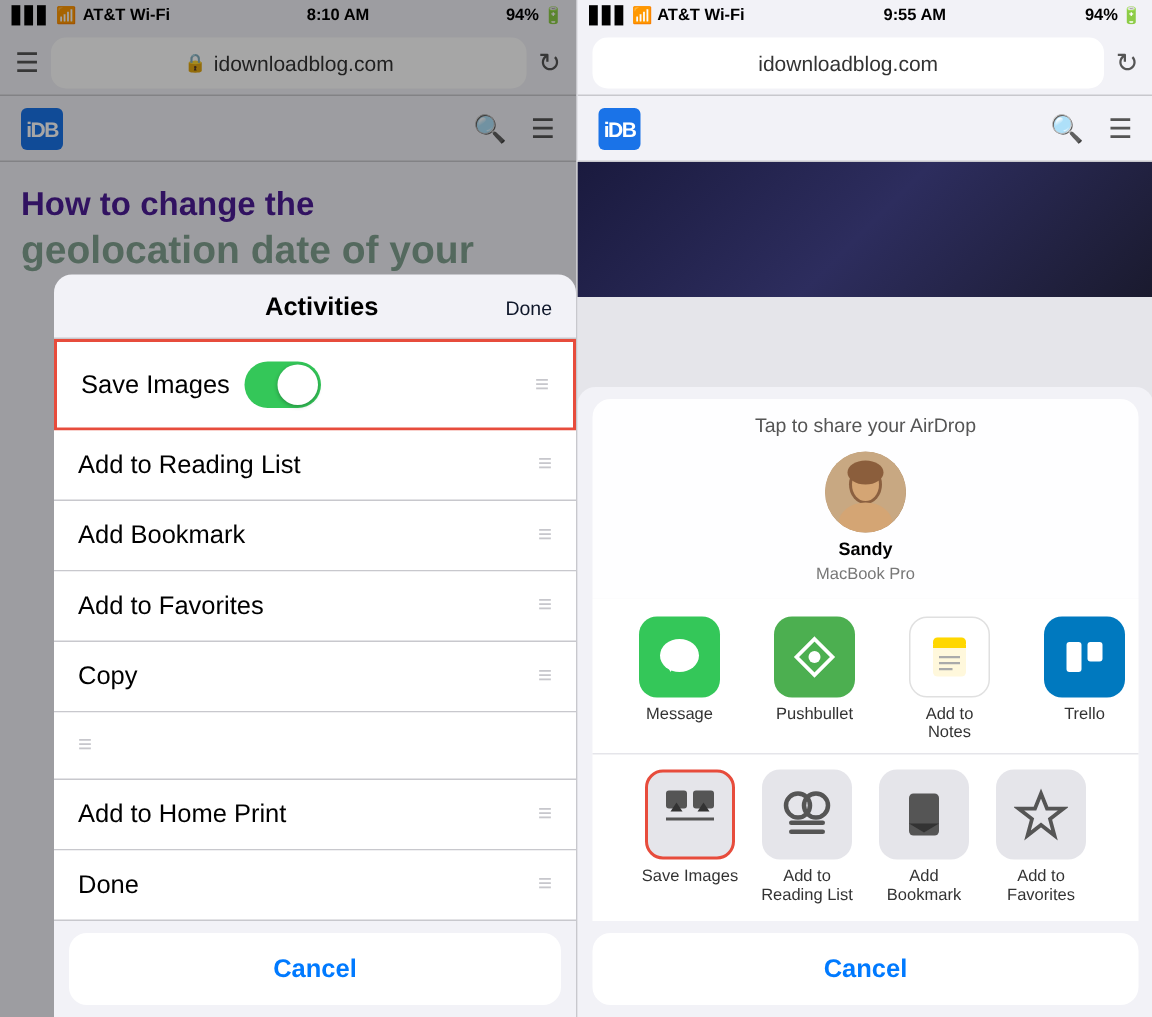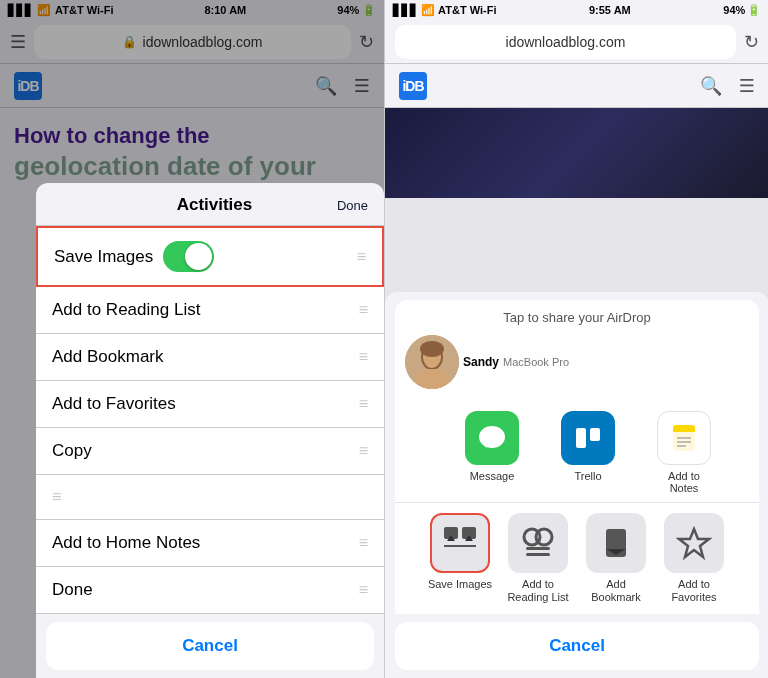--- a/index.html
+++ b/index.html
@@ -268,21 +268,21 @@
       padding: 10px;
     }
     .airdrop-text {
       text-align: center;
       font-size: 13px;
       color: #555;
       margin-bottom: 10px;
     }
     .airdrop-contact {
       display: flex;
-      flex-direction: row;
+      flex-direction: column;
       align-items: center;
       gap: 4px;
     }
     .contact-avatar {
       width: 54px; height: 54px;
       border-radius: 50%;
       background: linear-gradient(135deg, #c8a882, #a07850);
       overflow: hidden;
       display: flex; align-items: center; justify-content: center;
     }
@@ -451,21 +451,21 @@
         <span class="activity-drag">≡</span>
       </div>
       <div class="activity-row">
         <span class="activity-label">Copy</span>
         <span class="activity-drag">≡</span>
       </div>
       <div class="activity-row">
         <span class="activity-drag">≡</span>
       </div>
       <div class="activity-row">
-        <span class="activity-label">Add to Home Notes</span>
+        <span class="activity-label">Add to Home Print</span>
         <span class="activity-drag">≡</span>
       </div>
       <div class="activity-row">
         <span class="activity-label">Done</span>
         <span class="activity-drag">≡</span>
       </div>
 
       <div class="cancel-btn">Cancel</div>
     </div>
   </div>
@@ -532,44 +532,53 @@
       <div class="share-app">
         <div class="share-app-icon" style="background:#34c759;">
           <svg width="32" height="32" viewBox="0 0 32 32">
               <ellipse cx="16" cy="15" rx="13" ry="11" fill="white"></ellipse>
               <polygon points="8,22 14,19 10,26" fill="white"></polygon>
             </svg>
         </div>
         <span class="share-app-label">Message</span>
       </div>
 
-
       <div class="share-app">
-        <div class="share-app-icon" style="background:#0079bf;">
+        <div class="share-app-icon" style="background:#4caf50;">
           <svg width="32" height="32" viewBox="0 0 32 32">
-            <rect x="4" y="6" width="10" height="20" rx="2" fill="white"></rect>
-            <rect x="18" y="6" width="10" height="13" rx="2" fill="white"></rect>
-          </svg>
-        </div>
-        <span class="share-app-label">Trello</span>
+              <polygon points="16,4 28,16 16,28 4,16" fill="none" stroke="white" stroke-width="2.5"></polygon>
+              <circle cx="16" cy="16" r="4" fill="white"></circle>
+            </svg>
+        </div>
+        <span class="share-app-label">Pushbullet</span>
       </div>
 
       <div class="share-app">
         <div class="share-app-icon" style="background:#fff; border:1px solid #e0e0e0;">
           <svg width="32" height="32" viewBox="0 0 32 32">
             <rect x="5" y="3" width="22" height="26" rx="3" fill="#fff8dc"></rect>
             <rect x="5" y="3" width="22" height="7" rx="3" fill="#ffd700"></rect>
             <rect x="5" y="8" width="22" height="2" fill="#ffd700"></rect>
             <line x1="9" y1="16" x2="23" y2="16" stroke="#aaa" stroke-width="1.5"></line>
             <line x1="9" y1="20" x2="23" y2="20" stroke="#aaa" stroke-width="1.5"></line>
             <line x1="9" y1="24" x2="18" y2="24" stroke="#aaa" stroke-width="1.5"></line>
           </svg>
         </div>
         <span class="share-app-label">Add to Notes</span>
       </div>
+
+      <div class="share-app">
+        <div class="share-app-icon" style="background:#0079bf;">
+          <svg width="32" height="32" viewBox="0 0 32 32">
+            <rect x="4" y="6" width="10" height="20" rx="2" fill="white"></rect>
+            <rect x="18" y="6" width="10" height="13" rx="2" fill="white"></rect>
+          </svg>
+        </div>
+        <span class="share-app-label">Trello</span>
+      </div>
     </div>
 
     <div class="share-actions-row">
 
       <div class="share-action">
         <div class="share-action-icon highlighted">
           <svg width="36" height="36" viewBox="0 0 36 36">
             <rect x="2" y="2" width="14" height="12" rx="2" fill="#555"></rect>
             <polygon points="9,10 5,16 13,16" fill="#333"></polygon>
             <rect x="20" y="2" width="14" height="12" rx="2" fill="#555"></rect>

